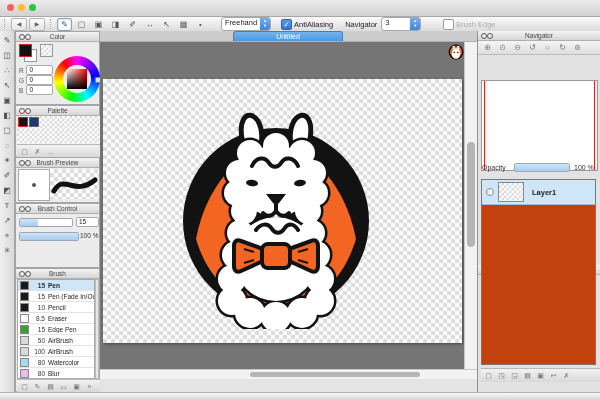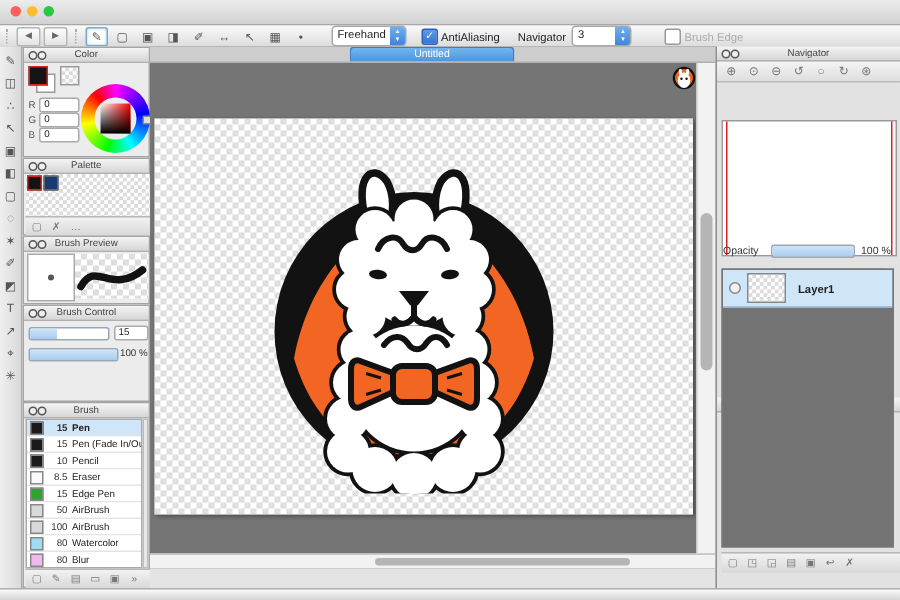--- a/index.html
+++ b/index.html
@@ -95,21 +95,21 @@
   .rightcol{left:477px;top:31px;width:123px;height:361px;background:#e2e2e2;border-left:1px solid #909090;box-sizing:border-box;}
   .navtools{display:flex;align-items:center;height:13px;background:linear-gradient(#f4f4f4,#dedede);border-bottom:1px solid #bbb;padding:0 3px;}
   .navtools .ic{font-size:8px;width:13px;}
   .navpreview{position:relative;background:#fff;border:1px solid #999;}
   .redline{position:absolute;top:0;width:1px;height:100%;background:#e02020;}
   .lrow{display:flex;align-items:center;position:absolute;left:4px;}
   .llbl{font-size:7px;color:#333;}
   .opt{display:flex;align-items:center;margin-right:4px;}
   .opt .chk{width:7px;height:7px;}
   .opt .chklbl{font-size:6px;margin-left:1px;}
-  .layerlist{position:absolute;left:3px;top:148px;width:115px;height:186px;background:#737373;border:1px solid #777;box-sizing:border-box;overflow:hidden;}
+  .layerlist{position:absolute;left:3px;top:148px;width:115px;height:186px;background:#c2410c;border:1px solid #777;box-sizing:border-box;overflow:hidden;}
   .layer-row{display:flex;align-items:center;height:24px;background:#cfe6f8;border-bottom:1px solid #9cbede;}
   .eyedot{width:6px;height:6px;border-radius:50%;background:#f2f2f2;border:1px solid #888;margin:0 4px;flex:none;}
   .lthumb{width:24px;height:18px;border:1px solid #888;flex:none;}
   .lname{font-size:7.5px;font-weight:bold;color:#222;margin-left:8px;}
 
   
   .statusbar{left:0;top:392px;width:600px;height:8px;background:linear-gradient(#fafafa,#d5d5d5);border-top:1px solid #b0b0b0;box-sizing:border-box;}
 </style>
 </head>
 <body>

